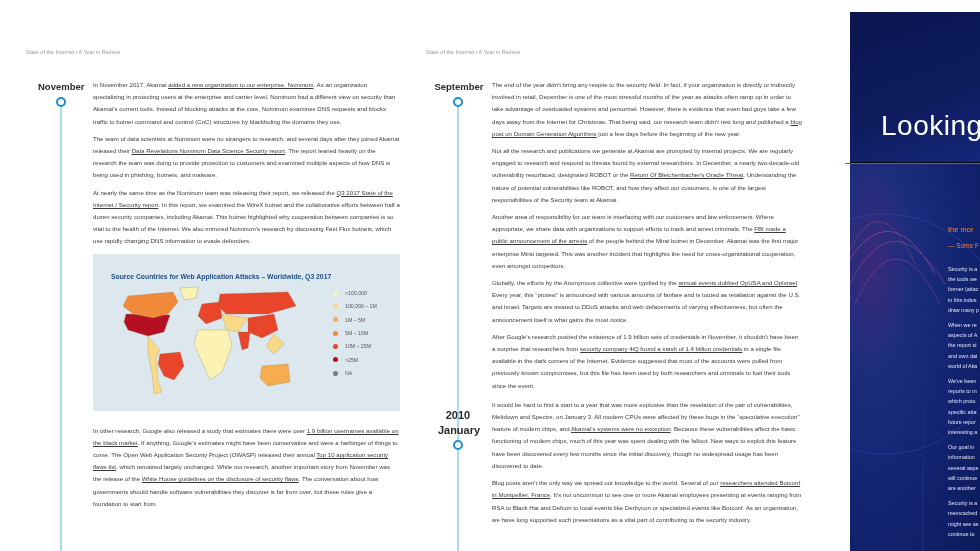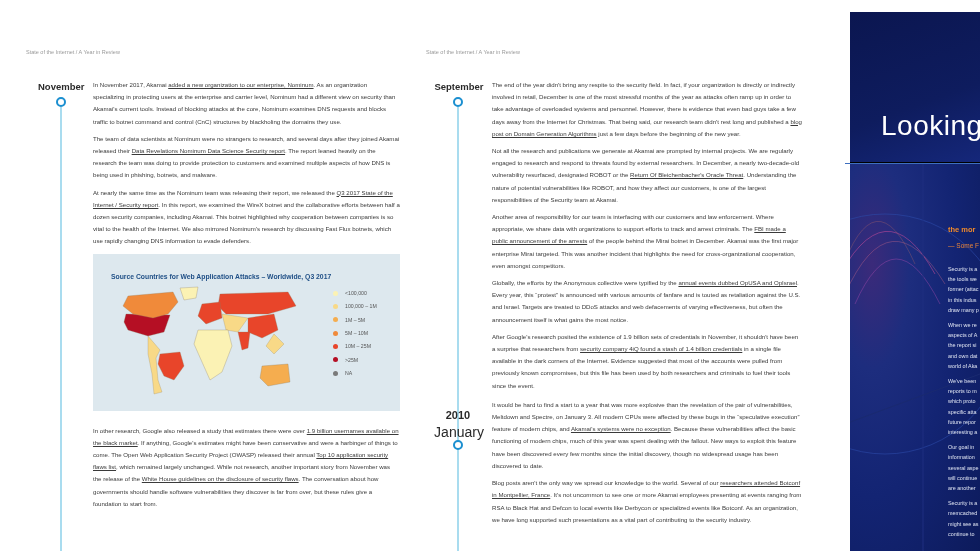--- a/index.html
+++ b/index.html
@@ -23,21 +23,21 @@
   .mapbox{background:#dde8ee;height:157px;margin:6px 0 14px 0;position:relative}
   .maptitle{position:absolute;left:18px;top:17px;font-size:6.8px;font-weight:bold;color:#1f4f86}
   .map{position:absolute;left:5px;top:30px;width:225px;height:122px}
   .legend{position:absolute;left:240px;top:33px}
   .leg{display:flex;align-items:center;height:13.3px;font-size:5.2px;color:#555}
   .dot{width:5px;height:5px;border-radius:50%;margin-right:7px}
   .hero{position:absolute;left:0;top:0;width:135px;height:150px;background:linear-gradient(160deg,#0b1650 0%,#0e1c5e 60%,#15277a 100%)}
   .looking{position:absolute;left:36px;top:98px;font-size:28px;color:#fff;font-weight:normal;white-space:nowrap;letter-spacing:0.5px}
   .hr{position:absolute;left:0;top:151px;width:135px;height:1px;background:#3e6fbe}
   .lower{position:absolute;left:0;top:152px;width:135px;height:399px;background:radial-gradient(ellipse at 20% 25%,#3b2a7a 0%,#1d2d7e 25%,#132473 55%,#0c1a5a 100%)}
-  .quote{position:absolute;left:103px;top:213px;font-size:7.5px;font-weight:bold;color:#f08a2a;white-space:nowrap}
+  .quote{position:absolute;left:103px;top:213px;font-size:7.5px;font-weight:normal;color:#f08a2a;white-space:nowrap}
   .qsrc{position:absolute;left:103px;top:230px;font-size:6.5px;color:#e8843a;white-space:nowrap}
   .rtext{position:absolute;left:103px;top:252px;width:200px;font-size:5.4px;line-height:10.2px;color:#dfe4f2;white-space:nowrap}
   .rtext p{margin-bottom:5px}
   .leftstripe{position:absolute;left:0;top:0;width:5px;height:551px;background:#fff}
 </style>
 </head>
 <body>
 
 <div class="page p1">
   <div class="crumb">State of the Internet / A Year in Review</div>
@@ -103,21 +103,21 @@
       </div>
   </div>
 </div>
 
 <div class="page p2">
   <div class="crumb">State of the Internet / A Year in Review</div>
   <div class="month" style="left:14px;top:69px;width:50px">September</div>
   <div class="ring" style="left:33px;top:85px"></div>
   <div class="tline" style="left:37px;top:95px;height:456px"></div>
   <div class="year" style="left:18px;top:397px;width:40px">2010</div>
-  <div class="month" style="left:14px;top:412px;width:50px;font-weight:normal;font-size:14px">January</div>
+  <div class="month" style="left:14px;top:412px;width:50px;font-weight:bold;font-size:11px">January</div>
   <div class="ring" style="left:33px;top:428px"></div>
   <div class="col">
     <div id="dec-paras">
         <p><span>The end of the year didn't bring any respite to the security field. In fact, if your organization is directly or indirectly involved in retail, December is one of the most stressful months of the year as attacks often ramp up in order to take advantage of overloaded systems and personnel. However, there is evidence that even bad guys take a few days away from the Internet for Christmas. That being said, our research team didn't rest long and published a </span><a href="#">blog post on Domain Generation Algorithms</a><span> just a few days before the beginning of the new year.</span></p>
         <p><span>Not all the research and publications we generate at Akamai are prompted by internal projects. We are regularly engaged to research and respond to threats found by external researchers. In December, a nearly two-decade-old vulnerability resurfaced, designated ROBOT or the </span><a href="#">Return Of Bleichenbacher's Oracle Threat</a><span>. Understanding the nature of potential vulnerabilities like ROBOT, and how they affect our customers, is one of the largest responsibilities of the Security team at Akamai.</span></p>
         <p><span> Another area of responsibility for our team is interfacing with our customers and law enforcement. Where appropriate, we share data with organizations to support efforts to track and arrest criminals. The </span><a href="#">FBI made a public announcement of the arrests</a><span> of the people behind the Mirai botnet in December. Akamai was the first major enterprise Mirai targeted. This was another incident that highlights the need for cross-organizational cooperation, even amongst competitors.</span></p>
         <p><span>Globally, the efforts by the Anonymous collective were typified by the </span><a href="#">annual events dubbed OpUSA and OpIsrael</a><span>. Every year, this “protest” is announced with various amounts of fanfare and is touted as retaliation against the U.S. and Israel. Targets are treated to DDoS attacks and web defacements of varying effectiveness, but often the announcement itself is what gains the most notice.</span></p>
         <p><span>After Google's research posited the existence of 1.9 billion sets of credentials in November, it shouldn't have been a surprise that researchers from </span><a href="#">security company 4iQ found a stash of 1.4 billion credentials</a><span> in a single file available in the dark corners of the Internet. Evidence suggested that most of the accounts were pulled from previously known compromises, but this file has been used by both researchers and criminals to fuel their tools since the event.</span></p>
       </div>
     <div id="jan-paras" style="margin-top:7px">

